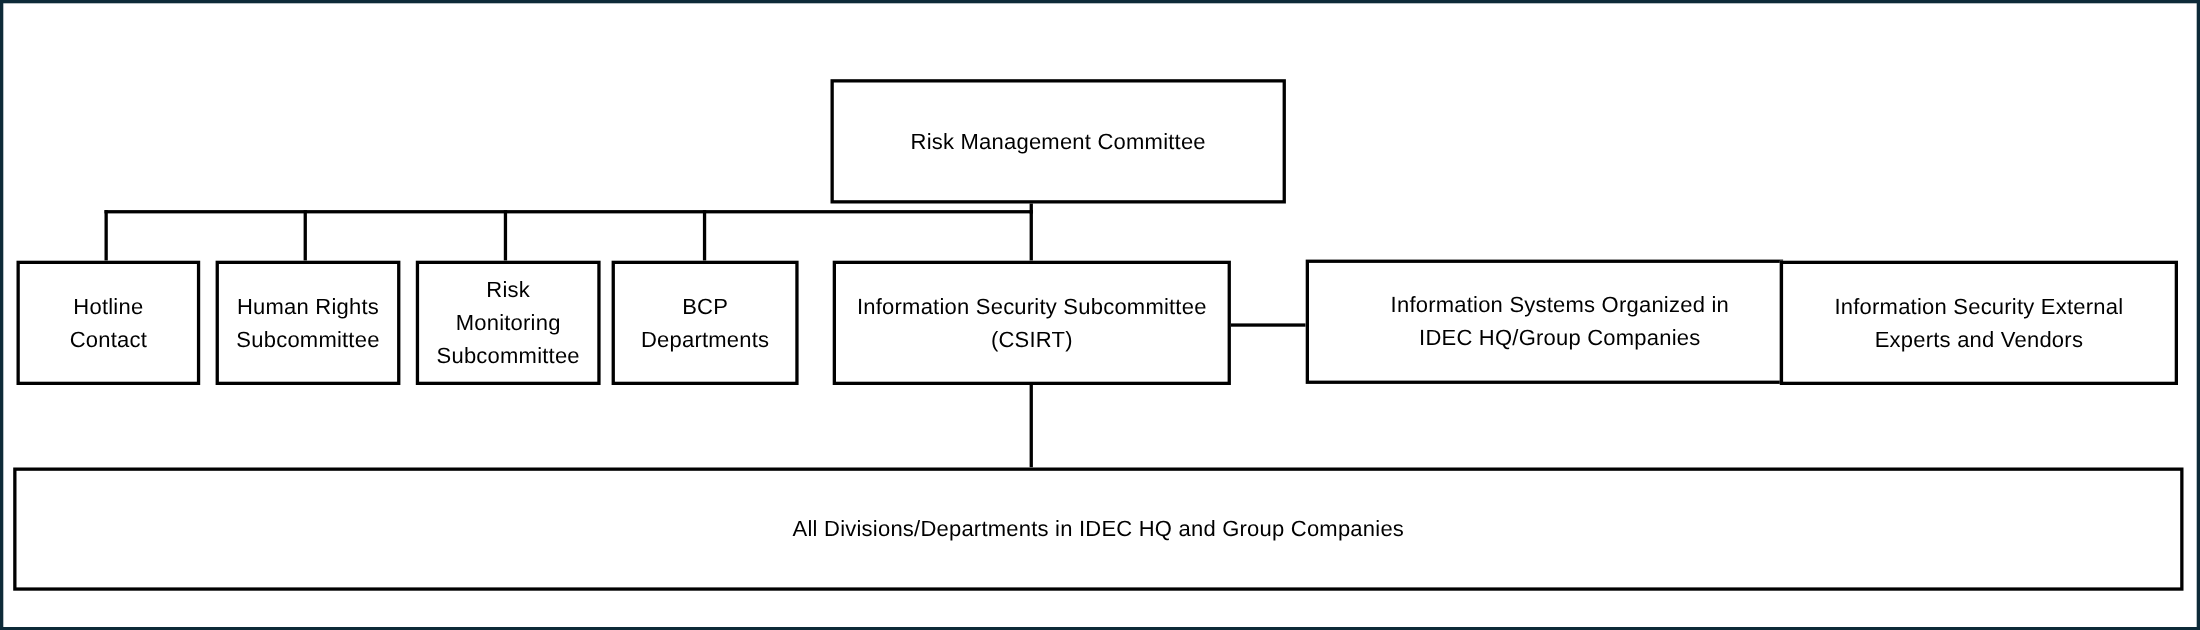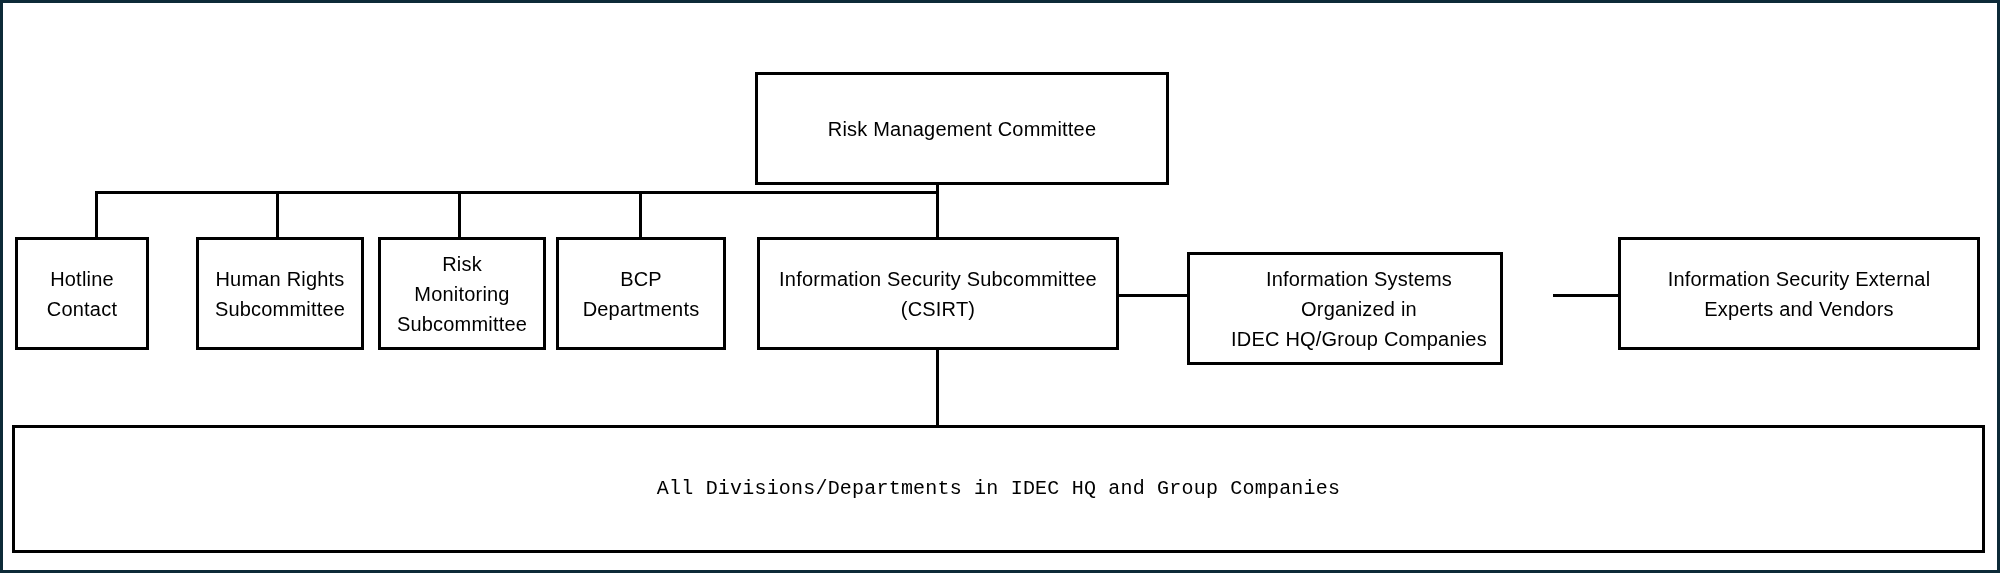--- a/index.html
+++ b/index.html
@@ -36,28 +36,28 @@
     line-height: 30px;
     white-space: pre-line;
     letter-spacing: 0.2px;
   }
   .line {
     position: absolute;
     background: #000000;
   }
   
   .n-root      { left: 755px;  top: 30px;  width: 414px;  height: 113px; margin-top: 42px; }
-  .n-hotline   { left: 15px;   top: 237px; width: 134px;  height: 113px; }
+  .n-hotline   { left: 15px;   top: 237px; width: 167px;  height: 113px; }
   .n-human     { left: 196px;  top: 237px; width: 168px;  height: 113px; }
   .n-riskmon   { left: 378px;  top: 237px; width: 168px;  height: 113px; }
   .n-bcp       { left: 556px;  top: 237px; width: 170px;  height: 113px; }
   .n-csirt     { left: 757px;  top: 237px; width: 362px;  height: 113px; justify-content: center; }
-  .n-infosys   { left: 1187px; top: 252px; width: 316px;  height: 113px; padding-left: 28px; }
+  .n-infosys   { left: 1187px; top: 236px; width: 434px;  height: 113px; padding-left: 28px; }
   .n-external  { left: 1618px; top: 237px; width: 362px;  height: 113px; }
-  .n-alldiv    { left: 12px;   top: 425px; width: 1973px; height: 128px; font-family: Liberation Mono, monospace; }
+  .n-alldiv    { left: 12px;   top: 425px; width: 1973px; height: 112px; }
   
   .l-root-down      { left: 936px;  top: 146px; width: 3px;   height: 48px; }
   .l-main-h         { left: 95px;   top: 191px; width: 844px; height: 3px;  }
   .l-stub-hotline   { left: 95px;   top: 191px; width: 3px;   height: 46px; }
   .l-stub-human     { left: 276px;  top: 191px; width: 3px;   height: 46px; }
   .l-stub-riskmon   { left: 458px;  top: 191px; width: 3px;   height: 46px; }
   .l-stub-bcp       { left: 639px;  top: 191px; width: 3px;   height: 46px; }
   .l-stub-csirt     { left: 936px;  top: 191px; width: 3px;   height: 46px; }
   .l-csirt-infosys  { left: 1119px; top: 294px; width: 68px;  height: 3px;  }
   .l-infosys-ext    { left: 1553px; top: 294px; width: 65px;  height: 3px;  }

